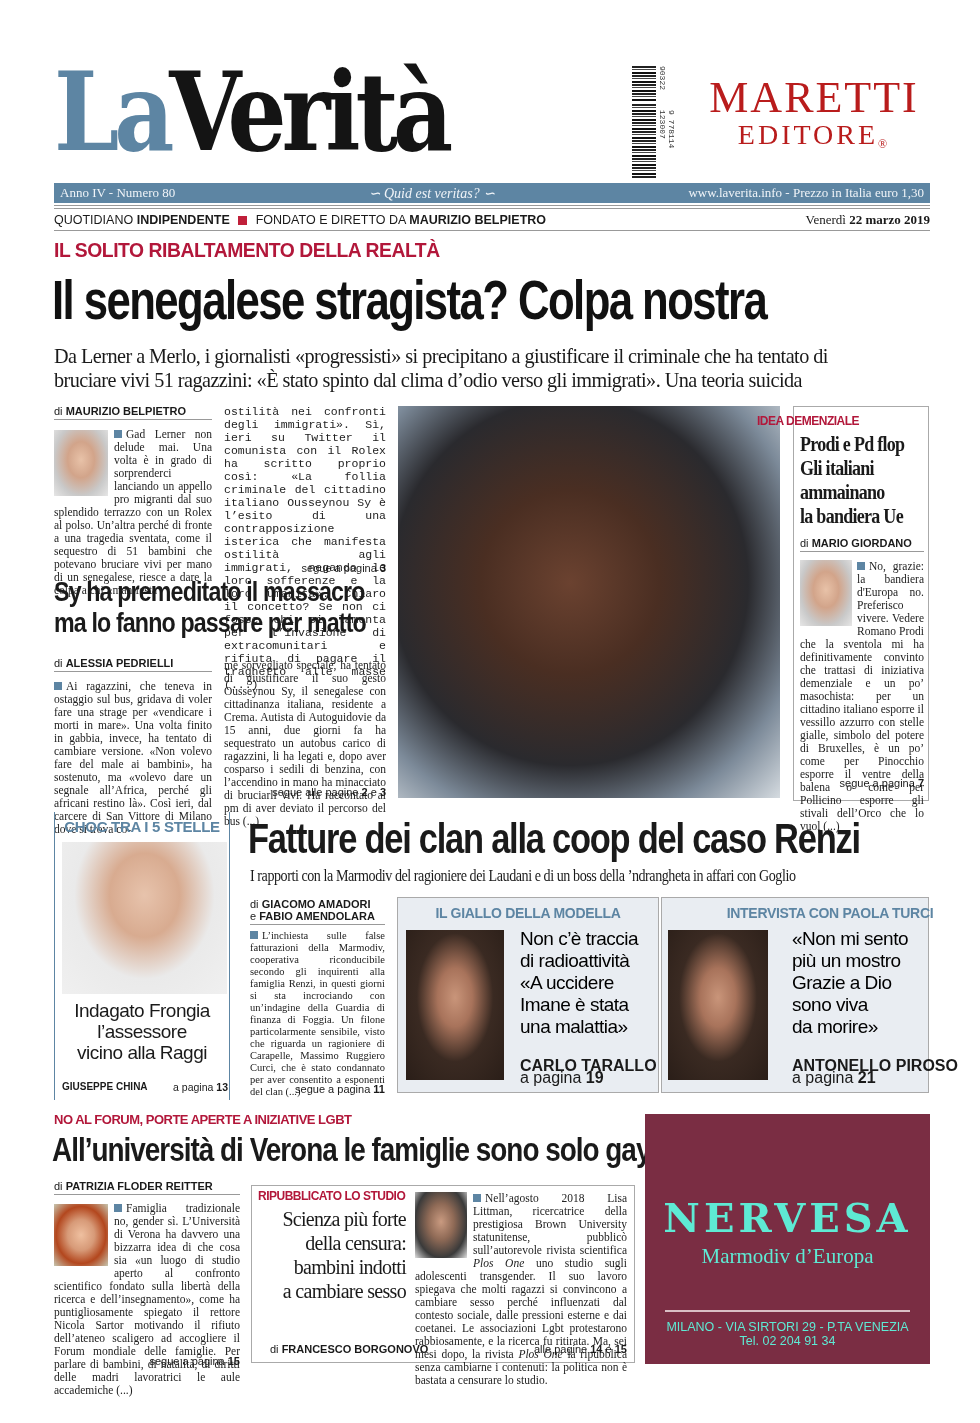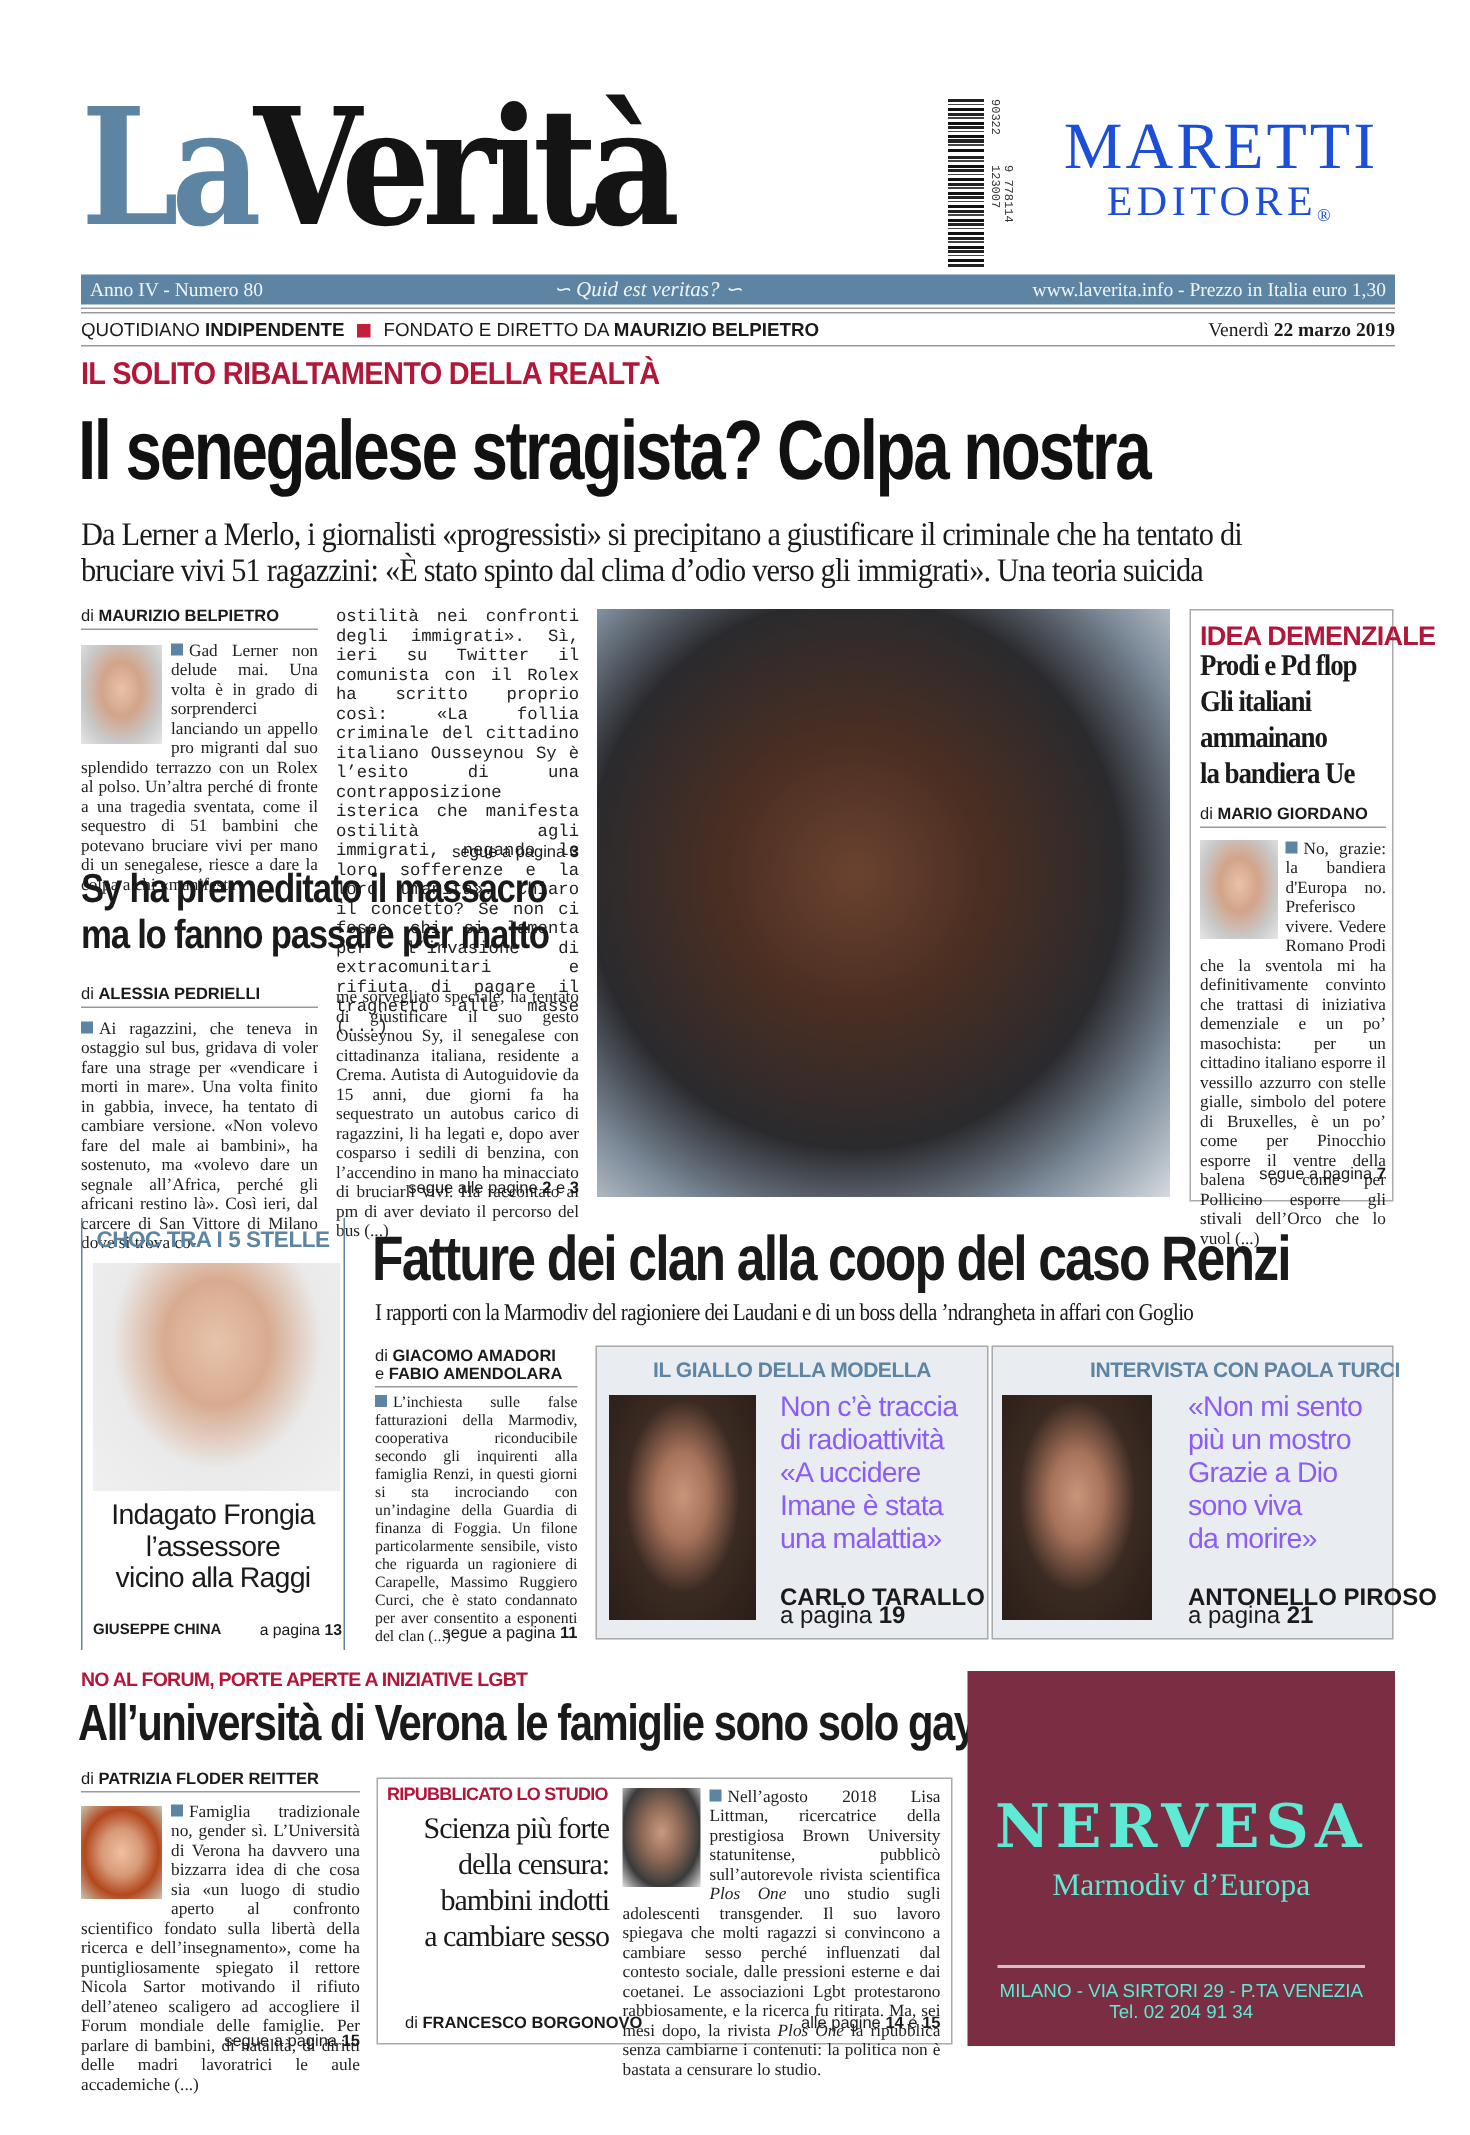--- a/index.html
+++ b/index.html
@@ -9,21 +9,21 @@
 
   
   .logo { left: 54px; top: 58px; font-family: "DejaVu Serif", serif; font-weight: bold; font-size: 108px; line-height: 1; letter-spacing: -6px; transform: scaleX(0.86); transform-origin: left top; white-space: nowrap; }
   .logo .la { color: #5d85a3; }
   .logo .verita { color: #141414; }
   .barcode { left: 632px; top: 66px; width: 36px; height: 112px; display: flex; flex-direction: column; gap: 2px; }
   .barcode .bars { flex: 1; background: repeating-linear-gradient(to bottom, #222 0 2px, #fff 2px 3px, #444 3px 4px, #fff 4px 6px, #111 6px 8px, #fff 8px 9px); width: 24px; }
   .barcode .bars.small { flex: 0 0 36px; }
   .barcode .digits { position: absolute; left: 26px; top: 0; writing-mode: vertical-rl; font-family: "Liberation Mono", monospace; font-size: 8px; color: #333; }
   .barcode .digits2 { top: 44px; }
-  .publisher { left: 698px; top: 76px; width: 232px; text-align: center; font-family: "Liberation Serif", serif; color: #1d4ed8; }
+  .publisher { left: 698px; top: 76px; width: 232px; text-align: center; font-family: "Liberation Serif", serif; color: #b91c1c; }
   .publisher .p1 { font-size: 44px; letter-spacing: 2px; line-height: 1; }
   .publisher .p2 { font-size: 28px; letter-spacing: 3px; line-height: 1.1; }
   .publisher .reg { font-size: 12px; vertical-align: bottom; }
 
   .bluebar { left: 54px; top: 183px; width: 876px; height: 20px; background: #5d85a3; color: #f0f4f8; font-family: "Liberation Serif", serif; font-size: 13px; display: flex; align-items: center; justify-content: space-between; padding: 0 6px; }
   .bluebar .motto { font-style: italic; font-size: 14px; }
   .rule-double { left: 54px; top: 205px; width: 876px; height: 4px; border-top: 1px solid #999; border-bottom: 1px solid #999; }
   .tagline { left: 54px; top: 211px; width: 876px; height: 18px; display: flex; justify-content: space-between; align-items: center; font-family: "Liberation Sans", sans-serif; font-size: 12.5px; }
   .tagline b { font-weight: bold; }
   .tagline .sq { display: inline-block; width: 9px; height: 9px; background: #c0203a; margin: 0 5px -1px; }
@@ -62,21 +62,21 @@
   .sy-headline { left: 54px; top: 577px; width: 340px; font-family: "Liberation Sans", sans-serif; font-weight: bold; font-size: 27px; line-height: 31px; letter-spacing: -1px; transform: scaleX(0.86); transform-origin: left top; white-space: nowrap; }
   .ed2-byline { left: 54px; top: 657px; width: 158px; }
   .ed2-col1 { left: 54px; top: 680px; width: 158px; }
   .ed2-col2 { left: 224px; top: 659px; width: 162px; }
   .ed2-seg { left: 224px; top: 786px; width: 162px; }
 
   .main-photo { left: 398px; top: 406px; width: 382px; height: 392px; }
 
   
   .rbox { left: 793px; top: 406px; width: 136px; height: 395px; border: 1px solid #aaa; }
-  .rbox-kicker { left: 800px; top: 414px; font-size: 18px; }
+  .rbox-kicker { left: 757px; top: 414px; font-size: 12px; }
   .rbox-title { left: 800px; top: 432px; width: 124px; font-size: 20px; line-height: 24px; letter-spacing: -0.8px; transform: scaleX(0.9); transform-origin: left top; white-space: nowrap; }
   .rbox-byline { left: 800px; top: 537px; width: 124px; }
   .rbox-text { left: 800px; top: 560px; width: 124px; }
   .rbox-seg { left: 800px; top: 777px; width: 124px; }
 
   
   .fbox { left: 54px; top: 812px; width: 176px; height: 288px; border-left: 1px solid #5d85a3; border-right: 1px solid #5d85a3; }
   .fbox-kicker { left: 54px; top: 818px; width: 176px; text-align: center; font-size: 15px; }
   .fbox-photo { left: 62px; top: 842px; width: 165px; height: 152px; }
   .fbox-title { left: 54px; top: 1000px; width: 176px; text-align: center; font-family: "Liberation Sans", sans-serif; font-size: 19px; line-height: 21px; letter-spacing: -0.5px; }
@@ -92,21 +92,21 @@
 
   
   .mbox { border: 1px solid #aaa; background: #e9edf2; }
   .mbox1 { left: 397px; top: 897px; width: 262px; height: 196px; }
   .mbox2 { left: 661px; top: 897px; width: 268px; height: 196px; }
   .mbox-kicker { font-size: 14px; text-align: center; }
   .mbox1-kicker { left: 397px; top: 905px; width: 262px; }
   .mbox2-kicker { left: 661px; top: 905px; width: 312px; padding-left: 26px; }
   .mbox1-photo { left: 406px; top: 930px; width: 98px; height: 150px; }
   .mbox2-photo { left: 668px; top: 930px; width: 100px; height: 150px; }
-  .mbox-title { font-family: "Liberation Sans", sans-serif; font-size: 19px; line-height: 22px; letter-spacing: -0.5px; color: #8b5cf6; white-space: nowrap; }
+  .mbox-title { font-family: "Liberation Sans", sans-serif; font-size: 19px; line-height: 22px; letter-spacing: -0.5px; color: #000000; white-space: nowrap; }
   .mbox1-title { left: 520px; top: 928px; }
   .mbox2-title { left: 792px; top: 928px; }
   .mbox-author { font-family: "Liberation Sans", sans-serif; font-size: 16px; line-height: 12px; }
   .mbox-author b { font-weight: bold; }
   .mbox1-author { left: 520px; top: 1060px; }
   .mbox2-author { left: 792px; top: 1060px; }
 
   
   .ver-kicker { left: 54px; top: 1112px; font-size: 13px; }
   .ver-headline { left: 52px; top: 1132px; font-family: "Liberation Sans", sans-serif; font-weight: bold; font-size: 34px; line-height: 1; letter-spacing: -1.2px; transform: scaleX(0.82); transform-origin: left top; white-space: nowrap; }

